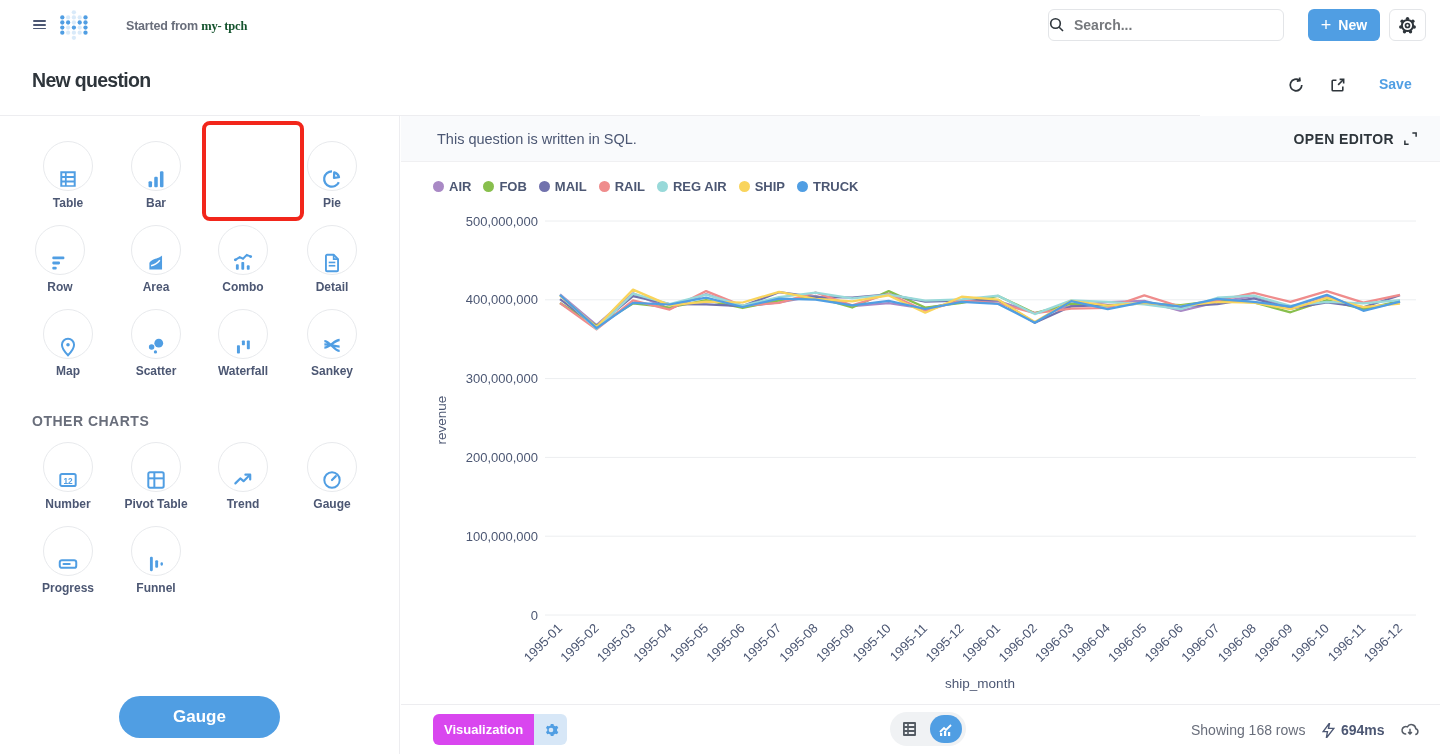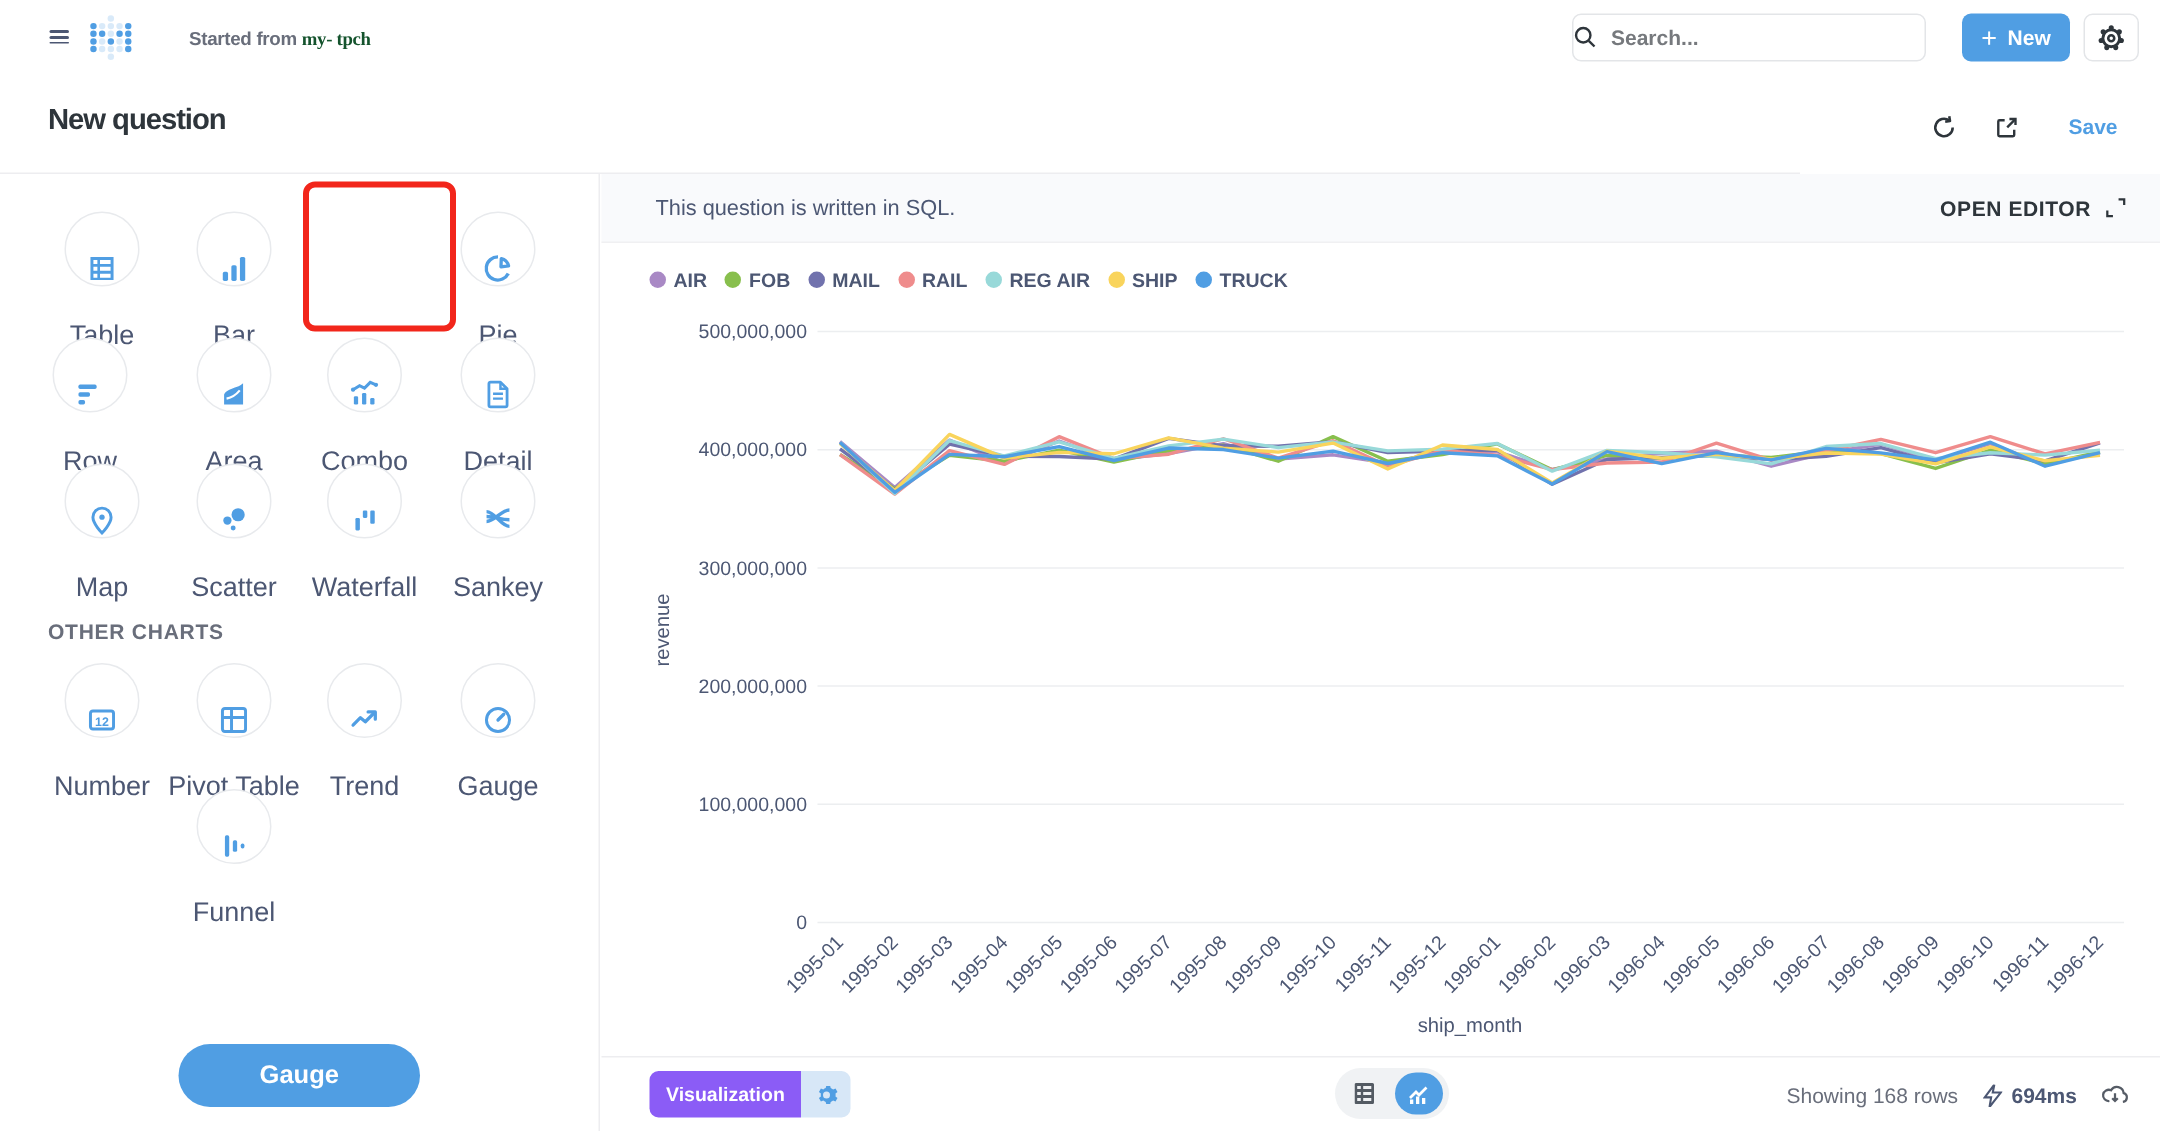--- a/index.html
+++ b/index.html
@@ -24,41 +24,41 @@
 #qtitle { position:absolute; left:32px; top:19px; font-size:19.5px; font-weight:bold; color:#2e353b; letter-spacing:-0.7px; }
 #refreshic { position:absolute; left:1288px; top:77px; }
 #shareic { position:absolute; left:1329px; top:77px; }
 #saveb { position:absolute; left:1379px; top:76px; font-size:14px; font-weight:bold; color:#509ee3; }
 
 #sidebar { position:absolute; left:0; top:116px; width:400px; height:638px; background:#fff; border-right:1px solid #ededf0; }
 .chartbtn { position:absolute; width:88px; text-align:center; }
 .cir { width:50px; height:50px; border-radius:50%; border:1px solid #e8eaed; margin:0 auto;
   display:flex; align-items:flex-end; justify-content:center; background:#fff; }
 .cir.sel { background:#509ee3; border-color:#509ee3; }
-.cblabel { margin-top:22px; font-size:18px; font-weight:normal; color:#4c5773; }
+.cblabel { margin-top:5px; font-size:12px; font-weight:bold; color:#4c5773; }
 .cblabel.sel { color:#509ee3; }
 #selrect { position:absolute; left:202px; top:5px; width:102px; height:100px; border:4px solid #f2261b; border-radius:8px; }
 #othercharts { position:absolute; left:32px; top:297px; font-size:14px; font-weight:bold; color:#696e7b; letter-spacing:0.5px; }
 #doneb { position:absolute; left:119px; top:580px; width:161px; height:42px; border-radius:21px; background:#509ee3;
   color:#fff; font-size:17px; font-weight:bold; display:flex; align-items:center; justify-content:center; }
 
 #sqlbar { position:absolute; left:401px; top:116px; width:1039px; height:46px; background:#f9fafc; border-bottom:1px solid #f0f0f2;
   display:flex; align-items:center; }
 #sqlbar .lt { margin-left:36px; font-size:14.5px; color:#4c5773; }
 #sqlbar .rt { margin-left:auto; margin-right:22px; font-size:14px; font-weight:bold; color:#2e353b; letter-spacing:0.4px;
   display:flex; align-items:center; }
 #legend { position:absolute; left:433px; top:179px; display:flex; align-items:center; }
 .litem { display:flex; align-items:center; margin-right:12px; }
 .ldot { width:11px; height:11px; border-radius:50%; margin-right:5px; }
 .llab { font-size:13px; font-weight:bold; color:#4c5773; }
 #chart { position:absolute; left:400px; top:165px; }
 
 #botbar { position:absolute; left:401px; top:704px; width:1039px; height:50px; background:#fff; border-top:1px solid #ededf0; }
 #vizbtn { position:absolute; left:32px; top:9px; height:31px; display:flex; }
-#vizbtn .main { background:#8b5cf6; color:#fff; font-size:13px; font-weight:bold; border-radius:6px 0 0 6px;
+#vizbtn .main { background:#d946ef; color:#fff; font-size:13px; font-weight:bold; border-radius:6px 0 0 6px;
   display:flex; align-items:center; padding:0 11px; }
 #vizbtn .gear { background:#d7e7f7; border-radius:0 6px 6px 0; width:33px; display:flex; align-items:center; justify-content:center; }
 #togglepill { position:absolute; left:489px; top:7px; width:76px; height:34px; background:#f0f2f4; border-radius:17px;
   display:flex; align-items:center; }
 #togglepill .tico { width:38px; display:flex; justify-content:center; }
 #togglepill .cico { width:32px; height:28px; background:#509ee3; border-radius:16px; display:flex; align-items:center; justify-content:center; margin-left:2px;}
 #rowsinfo { position:absolute; left:790px; top:17px; font-size:14px; color:#696e7b; }
 #msinfo { position:absolute; left:921px; top:17px; font-size:14px; font-weight:bold; color:#4c5773; display:flex; align-items:center;}
 #cloudic { position:absolute; left:1000px; top:17px; }
 </style>
@@ -270,20 +270,29 @@
       <div class="cblabel">Trend</div>
     </div>
   <div class="chartbtn" style="left:288px;top:326px;">
       <div class="cir">
         <svg width="22" height="22" viewBox="0 0 20 20">
           <circle cx="10" cy="10" r="7" fill="none" stroke="#509ee3" stroke-width="1.8"></circle>
           <path d="M10 10 L13.5 6.5" stroke="#509ee3" stroke-width="2" stroke-linecap="round"></path>
         </svg>
       </div>
       <div class="cblabel">Gauge</div>
+    </div>
+  <div class="chartbtn" style="left:24px;top:410px;">
+      <div class="cir">
+        <svg width="22" height="22" viewBox="0 0 20 20">
+          <rect x="2.5" y="6.5" width="15" height="7" rx="2" fill="none" stroke="#509ee3" stroke-width="1.8"></rect>
+          <rect x="5" y="9" width="7.5" height="2" rx="1" fill="#509ee3"></rect>
+        </svg>
+      </div>
+      <div class="cblabel">Progress</div>
     </div>
   <div class="chartbtn" style="left:112px;top:410px;">
       <div class="cir">
         <svg width="22" height="22" viewBox="0 0 20 20">
           <rect x="4.5" y="3.5" width="2.6" height="13" rx="1" fill="#509ee3"></rect>
           <rect x="9.3" y="6.5" width="2.6" height="7" rx="1" fill="#509ee3"></rect>
           <rect x="14.1" y="8.5" width="2.2" height="3" rx="1" fill="#509ee3"></rect>
         </svg>
       </div>
       <div class="cblabel">Funnel</div>

